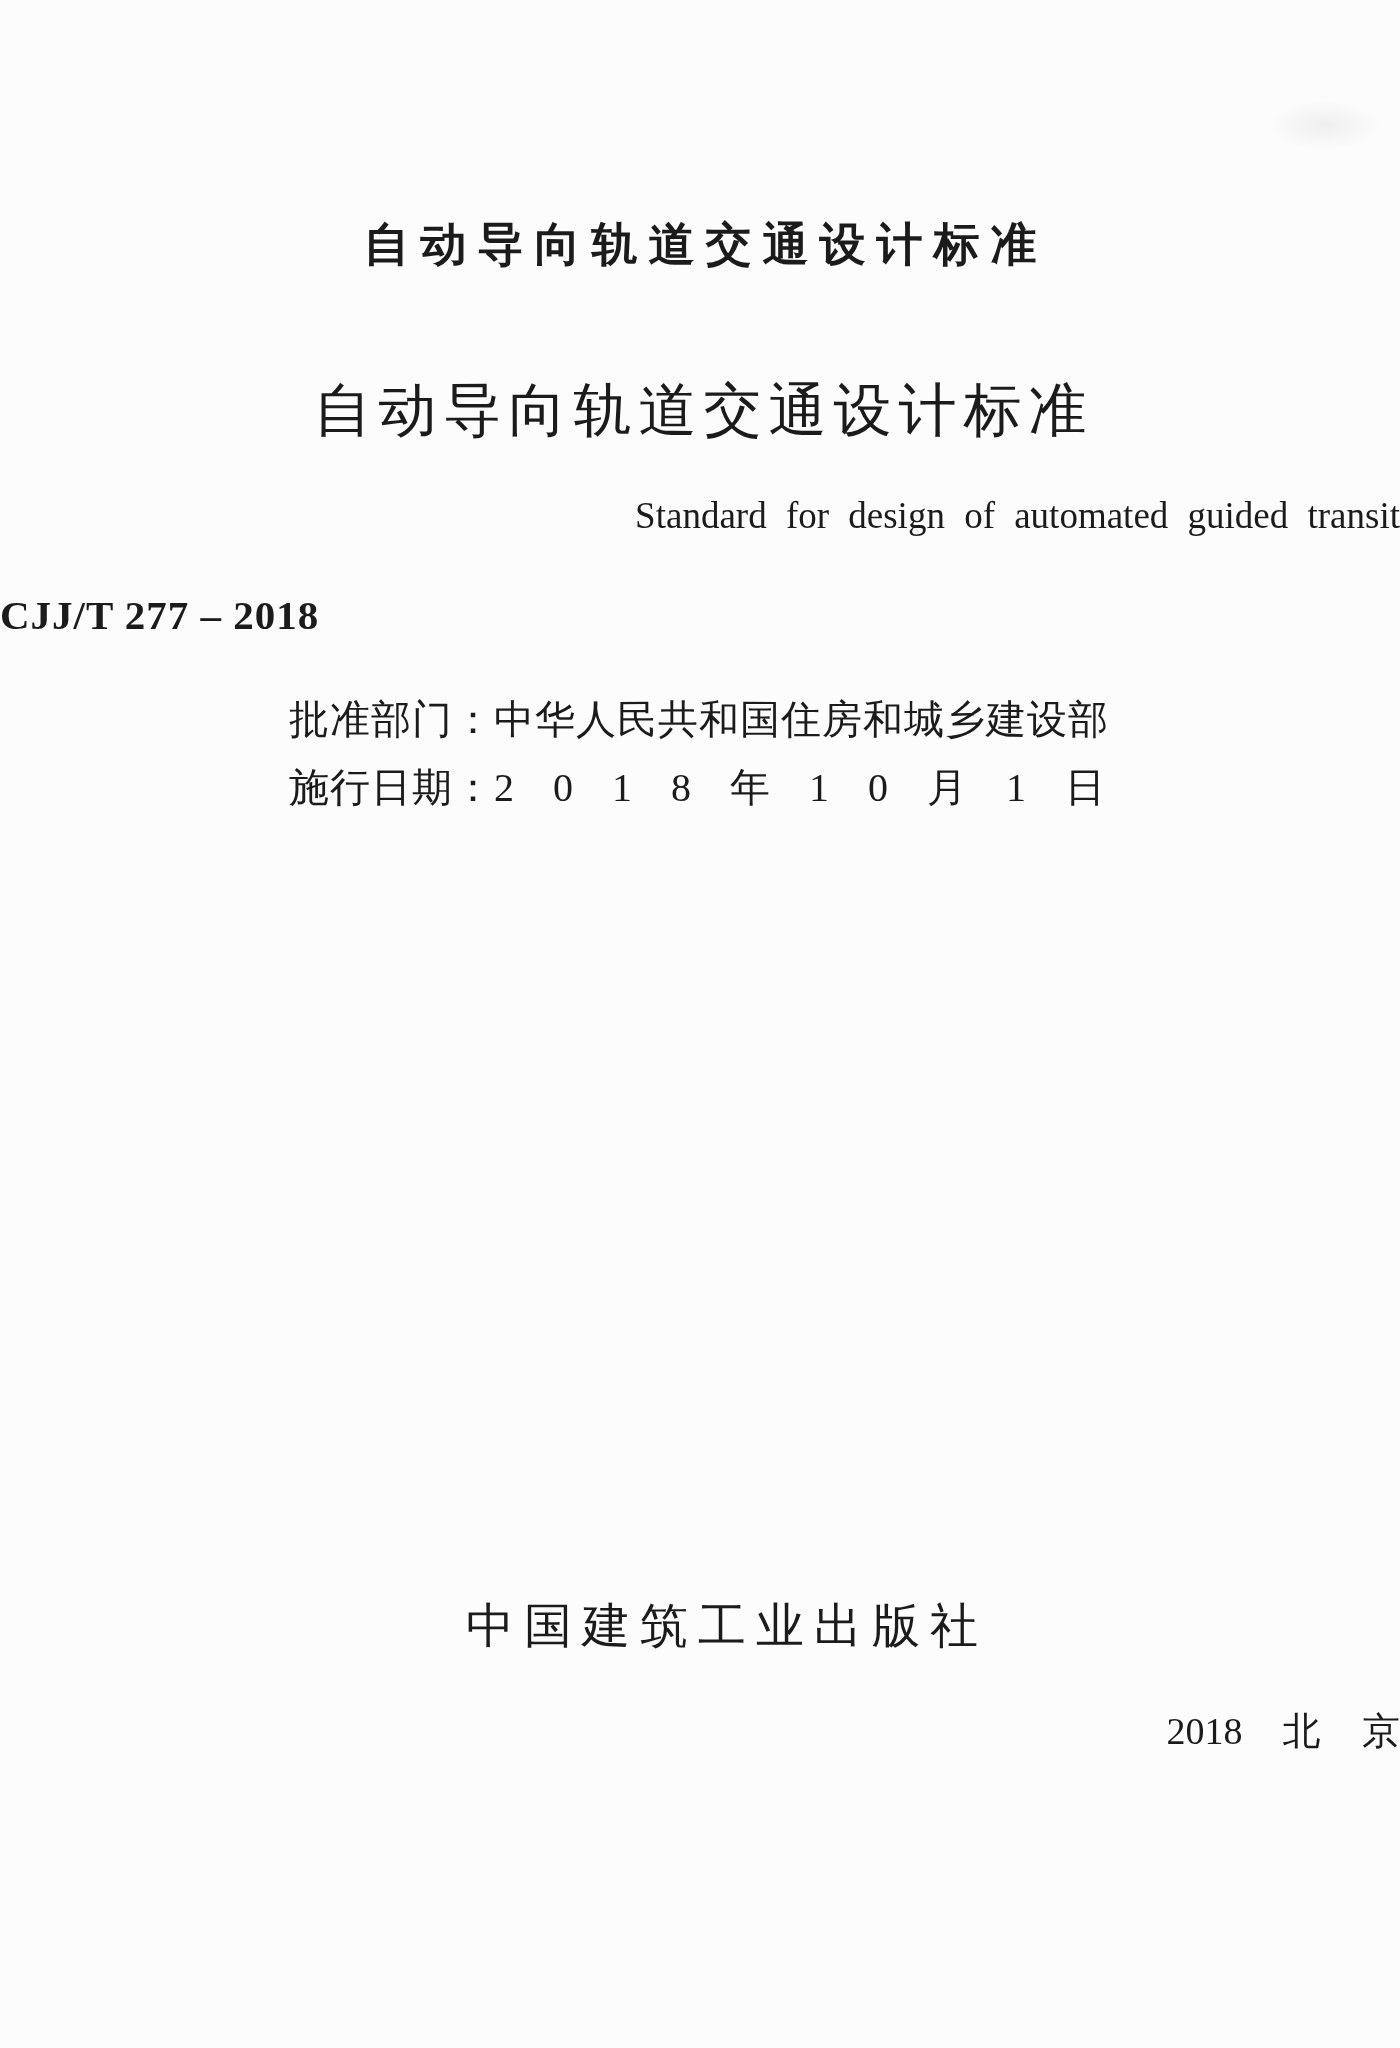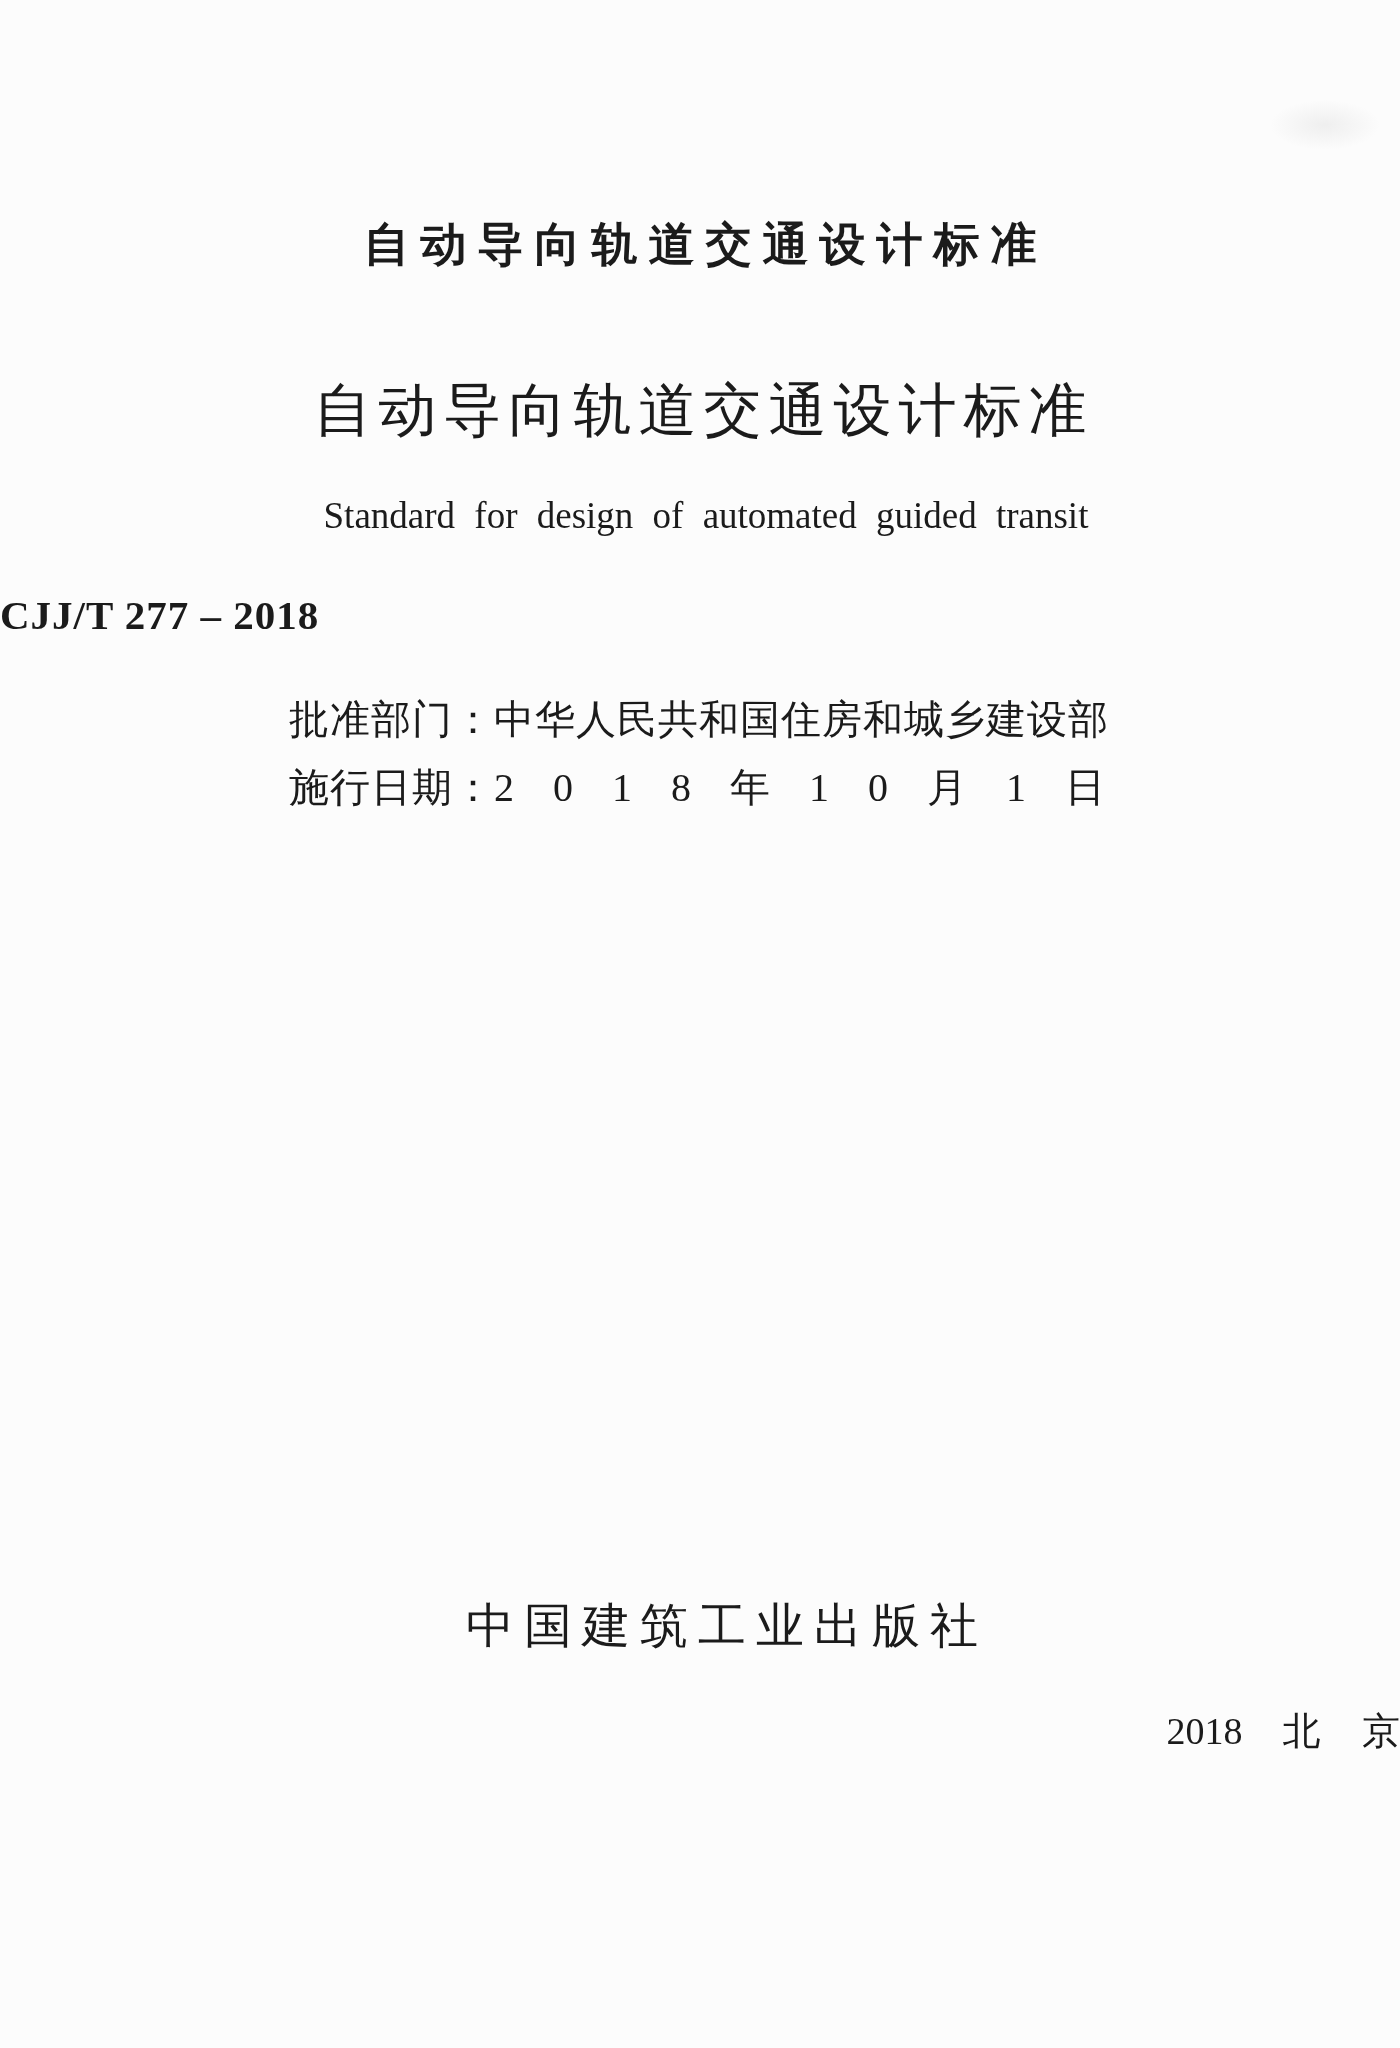--- a/index.html
+++ b/index.html
@@ -50,21 +50,21 @@
     font-size: 58px;
     letter-spacing: 7px;
     text-indent: 7px;
     white-space: nowrap;
   }
   .title-en {
     position: absolute;
     top: 494px;
     left: 12px;
     right: 0;
-    text-align: center;
+    text-align: right;
     font-size: 37px;
     word-spacing: 10px;
     white-space: nowrap;
   }
   .std-no {
     position: absolute;
     top: 591px;
     left: 0;
     right: 0;
     text-align: left;

